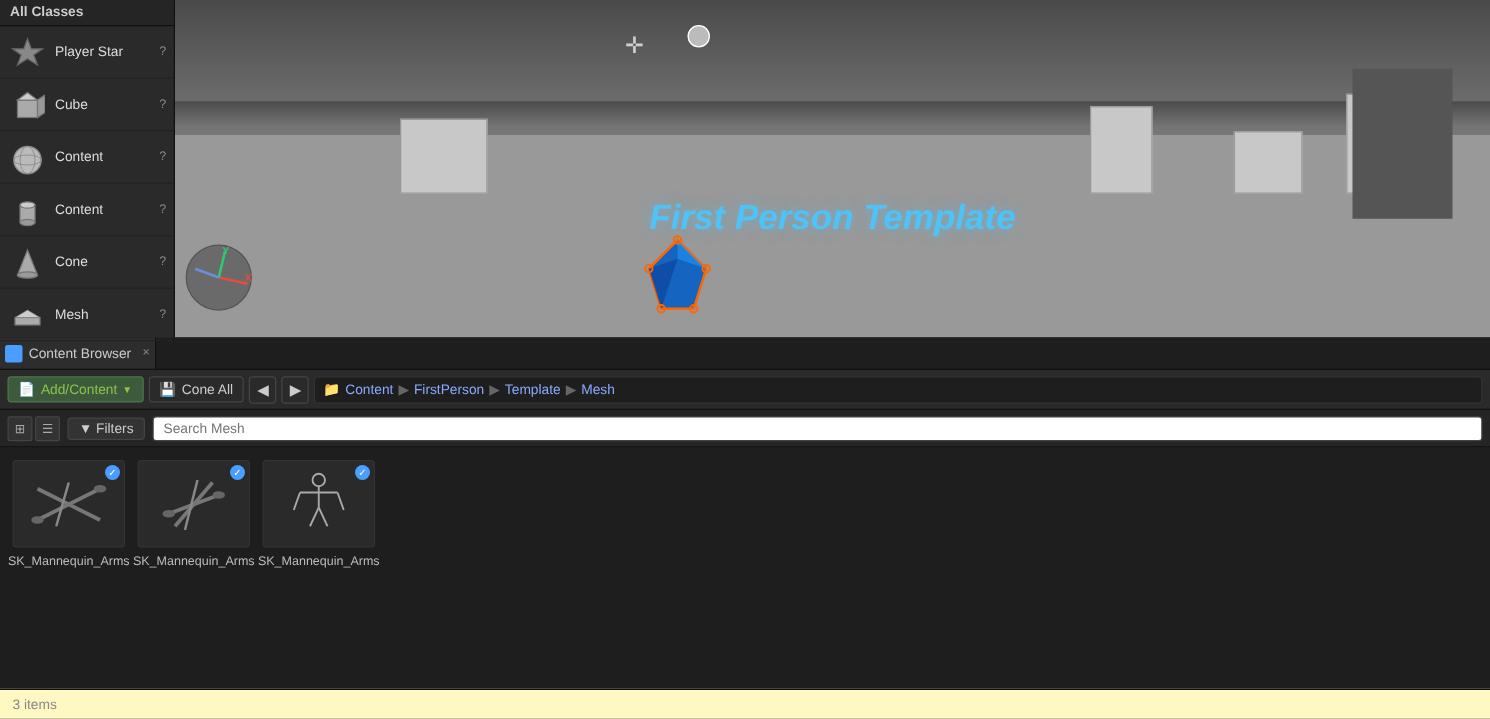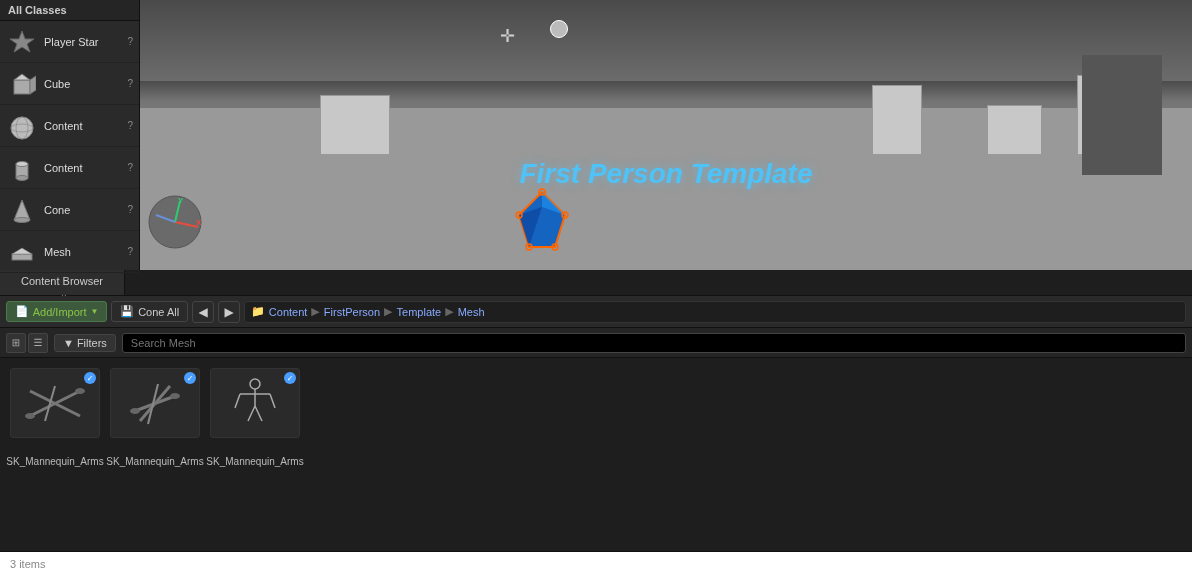--- a/index.html
+++ b/index.html
@@ -90,29 +90,28 @@
     .cb-tabbar {
       height: 26px;
       background: #1e1e1e;
       display: flex;
       align-items: center;
       border-bottom: 1px solid #111;
     }
     .cb-tab {
       display: flex;
       align-items: center;
-      padding: 0 21px;
+      padding: 0 4px;
       height: 100%;
       background: #2d2d2d;
       border-right: 1px solid #111;
       cursor: pointer;
       font-size: 11px;
       color: #ccc;
       gap: 5px;
-      flex-direction: column;
     }
     .cb-tab-icon {
       width: 14px; height: 14px;
       background: #4a9eff;
       display: inline-block;
       border-radius: 2px;
     }
     .cb-tab-close {
       color: #888;
       font-size: 10px;
@@ -205,21 +204,21 @@
       color: #ccc;
       padding: 2px 8px;
       border-radius: 3px;
       cursor: pointer;
       font-size: 11px;
       gap: 3px;
     }
     .search-box {
       flex: 1;
       height: 20px;
-      background: #000000;
+      background: #ffffff;
       border: 1px solid #444;
       border-radius: 3px;
       padding: 0 8px;
       color: #888;
       font-size: 11px;
     }
 
     
     .asset-grid {
       flex: 1;
@@ -253,28 +252,28 @@
       width: 12px; height: 12px;
       background: #4a9eff;
       border-radius: 50%;
       display: flex; align-items: center; justify-content: center;
       font-size: 8px; color: white;
     }
     .asset-label {
       font-size: 10px;
       color: #bbb;
       text-align: center;
-      margin-top: 17px;
+      margin-top: 5px;
       line-height: 1.3;
     }
 
     
     .status-bar {
       height: 24px;
-      background: #ffffff;
+      background: #fef9c3;
       border-top: 1px solid #111;
       display: flex;
       align-items: center;
       padding: 0 10px;
       font-size: 11px;
       color: #888;
     }
   </style>
 </head>
 <body>
@@ -409,21 +408,21 @@
     <div class="cb-tab">
       <span class="cb-tab-icon"></span>
       <span>Content Browser</span>
       <span class="cb-tab-close">×</span>
     </div>
   </div>
 
   <div class="cb-toolbar">
     <button class="btn-add-import">
       <span>📄</span>
-      <span>Add/Import</span>
+      <span>Add/Content</span>
       <span class="dropdown-arrow">▼</span>
     </button>
     <button class="btn-save-all">
       <span>💾</span>
       <span>Cone All</span>
     </button>
     <button class="nav-btn">◀</button>
     <button class="nav-btn">▶</button>
     <div class="breadcrumb-bar">
       <span style="color:#888">📁</span>

